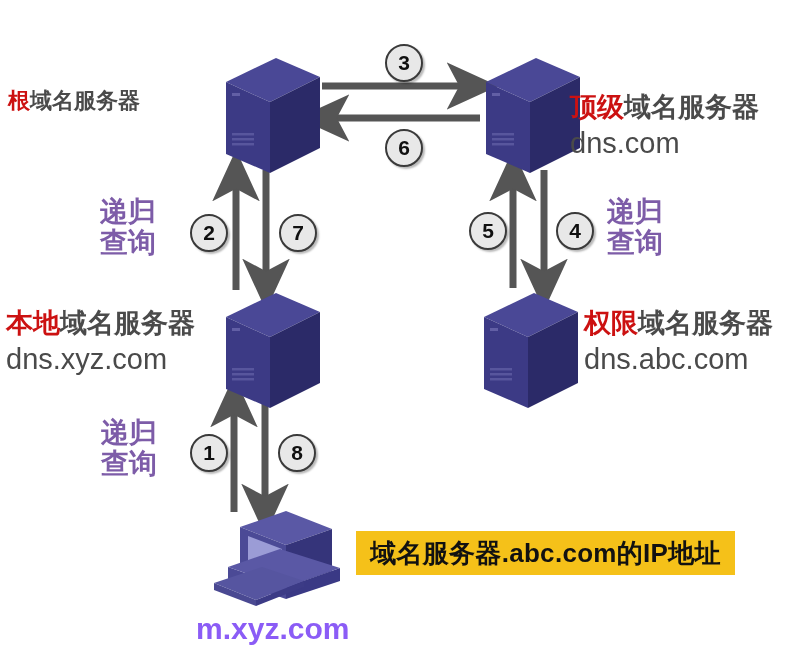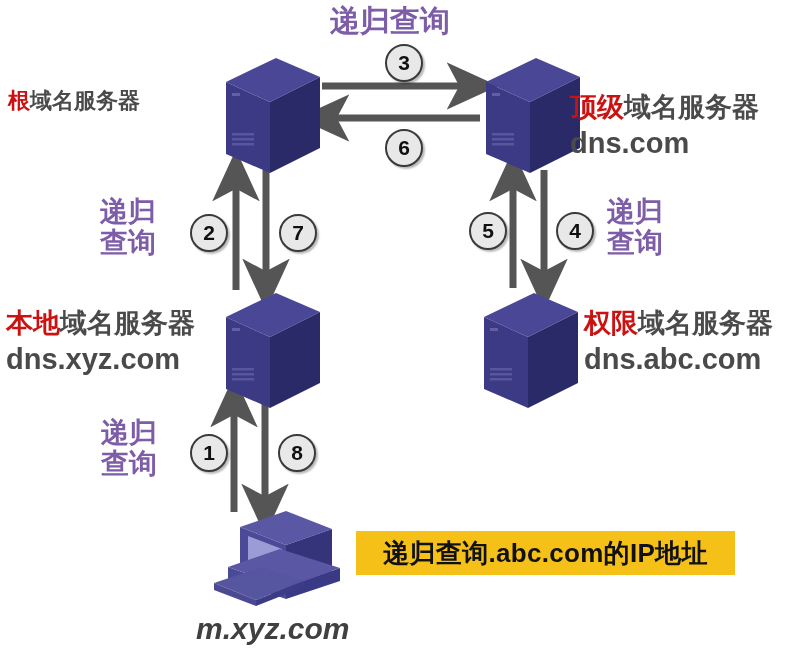--- a/index.html
+++ b/index.html
@@ -23,38 +23,37 @@
     color: #4a4a4a;
     line-height: 1.18;
     white-space: nowrap;
     letter-spacing: 0px;
   }
   .node-label .kw { color: #cc1111; }
   .node-label .rest { color: #4a4a4a; }
   .node-label .dom {
     display: block;
     color: #4a4a4a;
-    font-weight: bold;
+    font-weight: normal;
   }
 
   .query-label {
     position: absolute;
     color: #7d5ca8;
     font-weight: bold;
     line-height: 1.1;
     white-space: nowrap;
     text-align: center;
   }
 
   .host-label {
     position: absolute;
-    color: #404040;
-    font-weight: bold;
-    white-space: nowrap;
-    font-style: italic;
+    color: #8b5cf6;
+    font-weight: bold;
+    white-space: nowrap;
   }
 
   
   .callout {
     position: absolute;
     background: #f5c119;
     color: #111111;
     font-weight: bold;
     display: flex;
     align-items: center;
@@ -196,23 +195,20 @@
 
   <div class="step" style="left:190px; top:214px;">2</div>
   <div class="step" style="left:279px; top:214px;">7</div>
 
   <div class="step" style="left:469px; top:212px;">5</div>
   <div class="step" style="left:556px; top:212px;">4</div>
 
   <div class="step" style="left:190px; top:434px;">1</div>
   <div class="step" style="left:278px; top:434px;">8</div>
 
-  <div class="query-label" style="left:330px; top:4px; font-size:30px;">
-    <span>递归查询</span>
-  </div>
 
   <div class="query-label" style="left:100px; top:197px; font-size:28px;">
     <div>递归</div>
     <div>查询</div>
   </div>
 
   <div class="query-label" style="left:101px; top:418px; font-size:28px;">
     <div>递归</div>
     <div>查询</div>
   </div>
@@ -237,16 +233,16 @@
   </div>
 
   <div class="node-label" style="left:584px; top:308px; font-size:27px;">
     <span class="kw">权限</span><span class="rest">域名服务器</span>
     <span class="dom" style="font-size:29px; margin-top:2px;">dns.abc.com</span>
   </div>
 
   <div class="host-label" style="left:196px; top:612px; font-size:30px;">m.xyz.com</div>
 
   <div class="callout" style="left:356px; top:531px; width:379px; height:44px; font-size:26px;">
-    <span>递归查询.abc.com的IP地址</span>
+    <span>域名服务器.abc.com的IP地址</span>
   </div>
 
 </div>
 
 </body></html>

